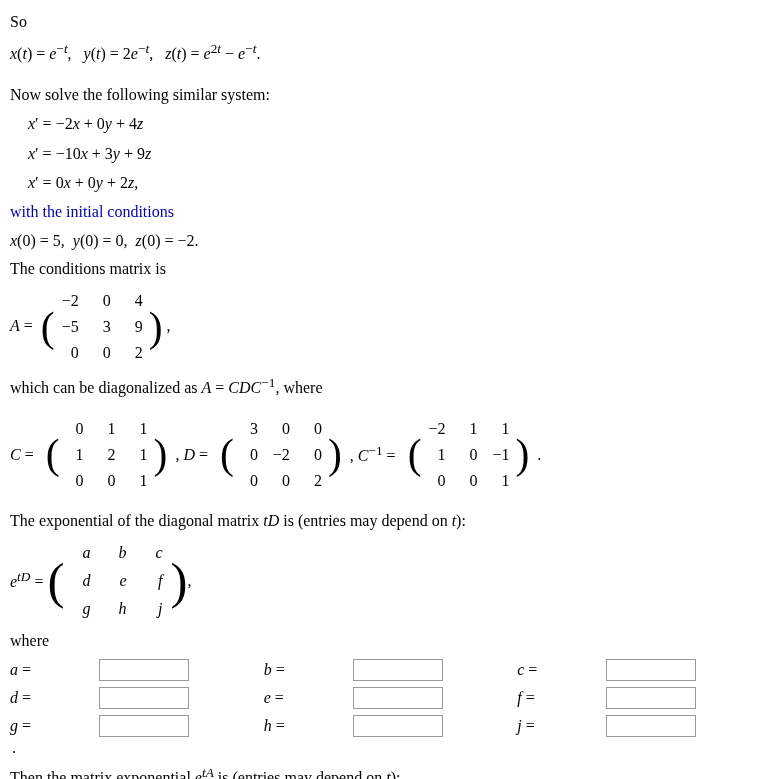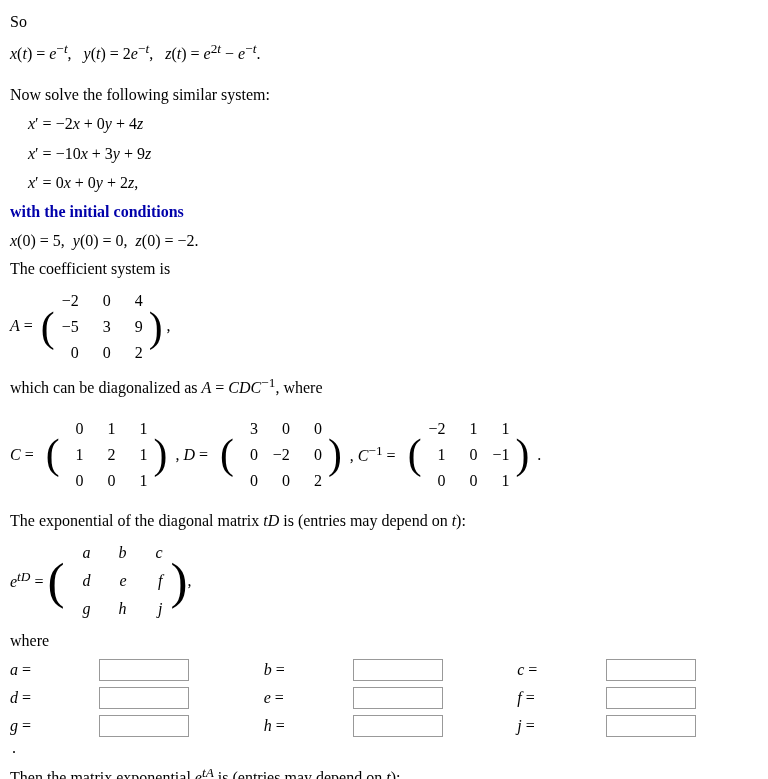--- a/index.html
+++ b/index.html
@@ -15,21 +15,20 @@
     .line {
       margin: 2px 0;
       line-height: 1.5;
     }
     .math-line {
       margin: 4px 0;
       line-height: 1.6;
     }
     .blue-text {
       color: #00a;
-      font-weight: bold;
     }
     .matrix-paren {
       font-size: 2.6em;
       line-height: 1;
       font-weight: 100;
     }
     .matrix-paren-left { margin-right: 2px; }
     .matrix-paren-right { margin-left: 2px; }
     .matrix-grid {
       display: grid;
@@ -100,21 +99,21 @@
 </div>
 
 <div class="line blue-text">
   <span>with the initial conditions</span>
 </div>
 <div class="math-line">
   <i>x</i>(0) = 5,&nbsp;&nbsp;<i>y</i>(0) = 0,&nbsp;&nbsp;<i>z</i>(0) = −2.
 </div>
 
 <div class="line">
-  <span>The coefficient system is</span>
+  <span>The conditions matrix is</span>
 </div>
 
 <div class="section math-line">
   <i>A</i>&nbsp;=&nbsp;
   <span class="matrix-block">
     <span class="matrix-paren matrix-paren-left">(</span>
     <span class="matrix-grid matrix-grid-3x3">
       <span class="matrix-cell">−2</span>
       <span class="matrix-cell">0</span>
       <span class="matrix-cell">4</span>

